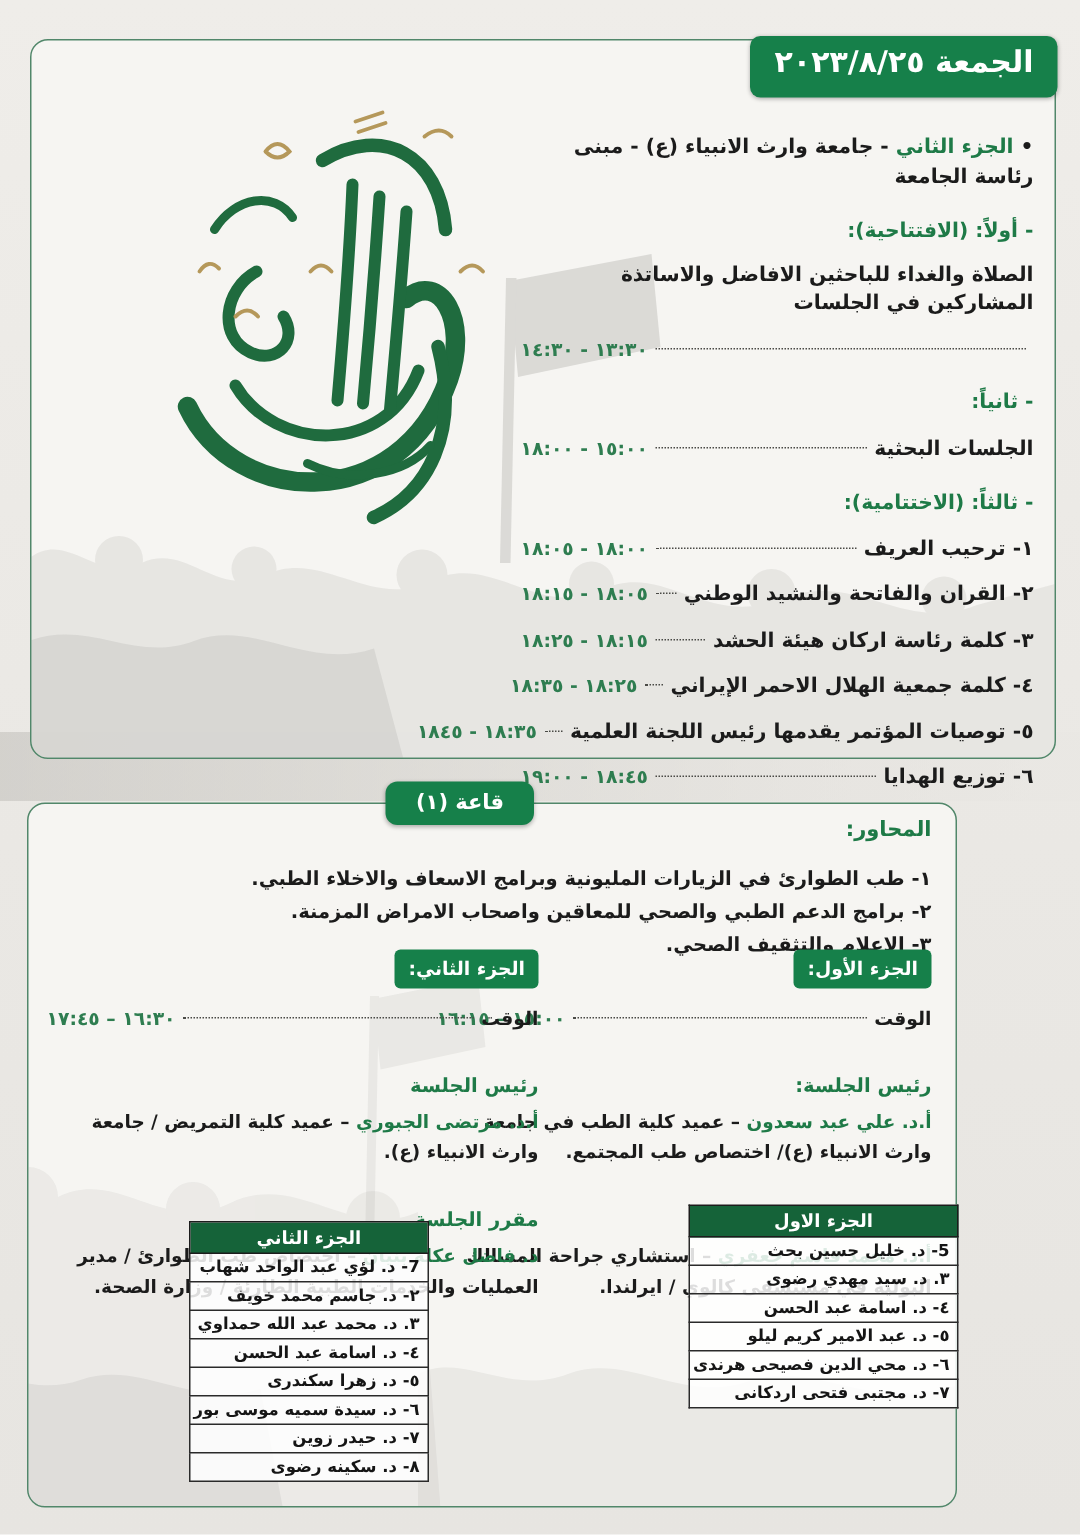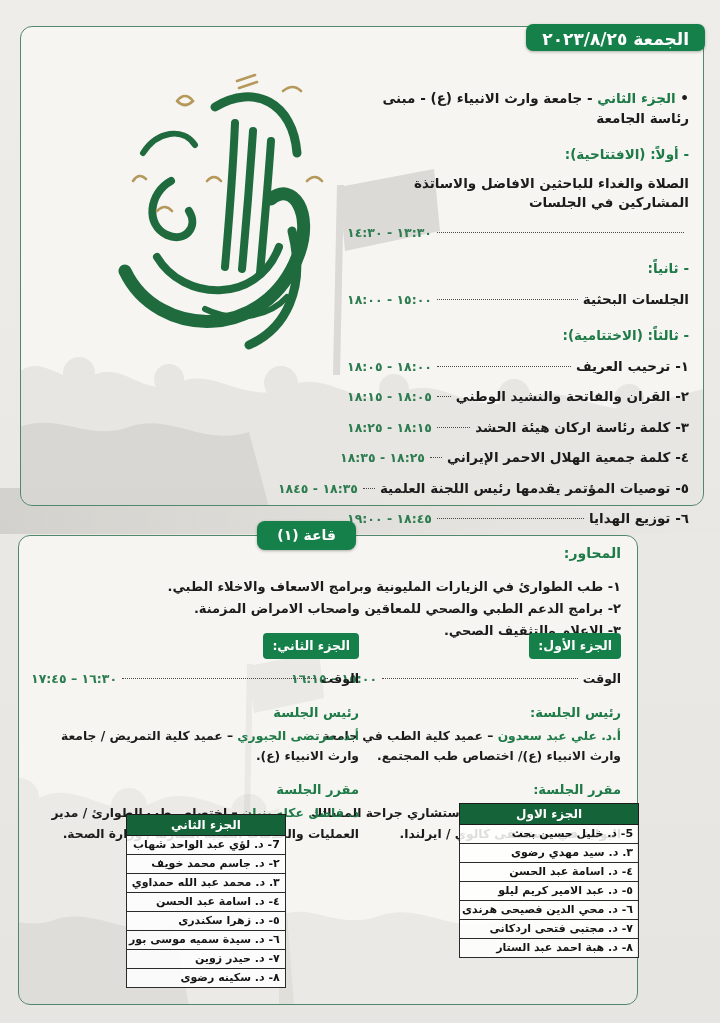--- a/index.html
+++ b/index.html
@@ -29,21 +29,21 @@
   #panel1{ left:20px; top:26px; width:684px; height:480px; }
   #panel2{ left:18px; top:535px; width:620px; height:470px; }
 
   .badge{
     background:#16804a; color:#ffffff; font-weight:700;
     border-radius:6px; box-shadow:0 1px 3px rgba(0,0,0,.3);
     text-align:center;
   }
   .date-badge{
     position:absolute; top:-3px; left:auto; right:-2px;
-    font-size:17px; padding:5px 16px 2px; border-radius:7px;
+    font-size:20px; padding:5px 16px 12px; border-radius:7px;
   }
   .hall-badge{
     position:absolute; top:-15px; right:281px;
     font-size:14px; padding:6px 20px 7px; border-radius:8px;
   }
   .part-badge{
     display:inline-block; background:#16804a; color:#fff;
     font-size:12.5px; font-weight:700; padding:2px 9px 3px;
     border-radius:4px; margin-bottom:7px;
   }
@@ -63,21 +63,21 @@
   .time{ color:#2e7d50; font-weight:700; white-space:nowrap; font-size:12.5px; }
 
   .muhawir{ position:absolute; top:9px; right:16px; color:#1e7a47; font-size:14px; font-weight:700; }
   .axes{ position:absolute; top:36px; right:16px; left:16px; font-size:13px; font-weight:700;text-align:right; }
   .axes .axis{ margin-top:7px; }
 
   .col{ position:absolute; top:97px; font-size:12.5px; font-weight:700; line-height:1.7; }
   .col-a{ right:16px; width:330px; }
   .col-b{ left:12px; width:328px; }
   .col .row{ margin-top:2px; }
-  .sess-head{ color:#1e7a47; margin-top:12px; font-size:13px; }
+  .sess-head{ color:#1e7a47; margin-top:24px; font-size:13px; }
   .sess-par{ margin-top:2px; font-size:12.3px; }
 
   .ptable{ position:absolute; border-collapse:collapse; background:rgba(255,255,255,.85); }
   .tbl-a{ top:267px; left:440px; width:152px; }
   .tbl-b{ top:278px; left:107px; width:143px; }
   .ptable th{
     background:#156339; color:#fff; font-size:12px; font-weight:700;
     padding:3px 4px; border:1px solid #1c1c1c; text-align:center;
   }
   .ptable td{
@@ -278,23 +278,20 @@
         </tr>
       <tr>
           <td>٥- د. عبد الامير كريم ليلو</td>
         </tr>
       <tr>
           <td>٦- د. محي الدين فصيحى هرندى</td>
         </tr>
       <tr>
           <td>٧- د. مجتبى فتحى اردكانى</td>
         </tr>
-      <tr>
-          <td>٨- د. هبة احمد عبد الستار</td>
-        </tr>
     </tbody>
   </table>
 
   <table class="ptable tbl-b">
     <thead>
         <tr>
           <th>الجزء الثاني</th>
         </tr>
       </thead>
     <tbody>

